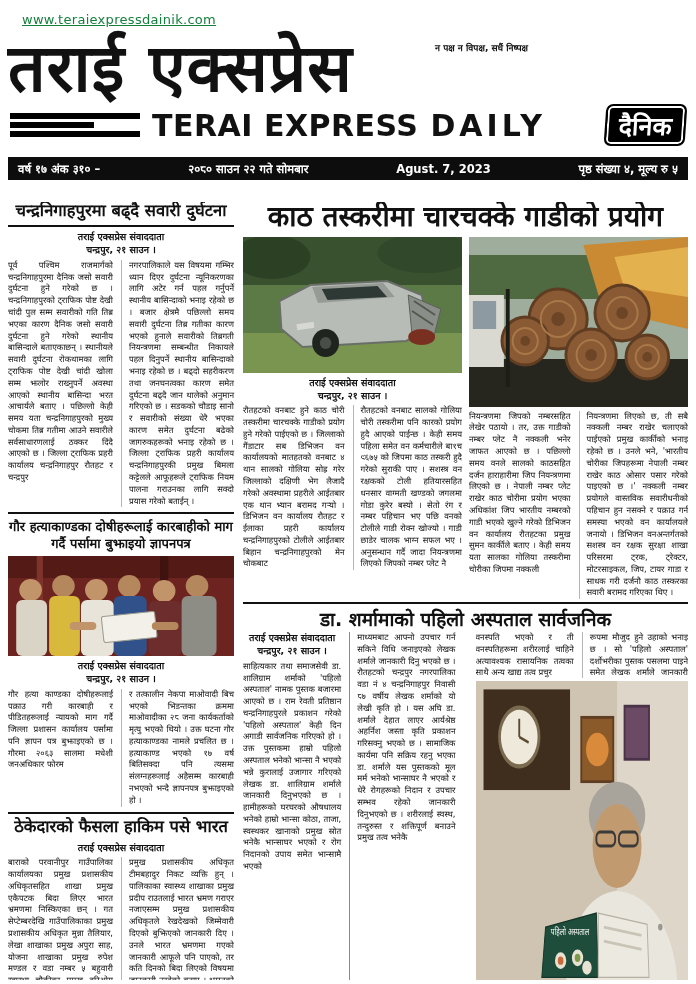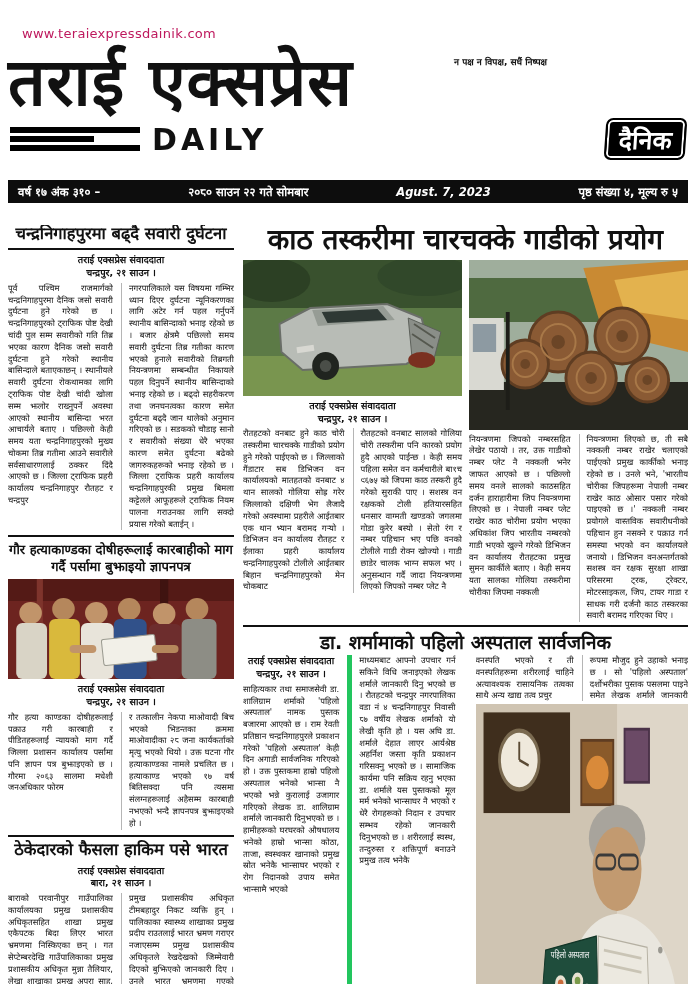--- a/index.html
+++ b/index.html
@@ -2,46 +2,46 @@
 <html lang="ne"><head>
 <meta charset="utf-8">
 <style>
   html,body{margin:0;padding:0;}
   body{
     width:696px;height:984px;background:#ffffff;color:#111;
     font-family:"DejaVu Sans","Liberation Sans",sans-serif;
     overflow:hidden;
   }
   .page{padding:2px 8px 0;}
-  .website{font-size:13px;color:#be185d;margin:24px 0 0 14px;letter-spacing:.3px;}
+  .website{font-size:13px;color:#15803d;margin:10px 0 0 14px;letter-spacing:.3px;text-decoration:underline;}
   .masthead{position:relative;}
-  .tagline{position:absolute;top:6px;right:141px;font-size:9px;font-weight:bold;}
+  .tagline{position:absolute;top:6px;right:160px;font-size:9px;font-weight:bold;}
   .np-title{
     font-size:66px;font-weight:900;text-align:left;line-height:1.02;
     letter-spacing:1px;white-space:nowrap;margin-top:8px;
   }
   .sub-row{display:flex;align-items:center;margin-top:2px;padding:0 2px;}
   .bars{display:flex;flex-direction:column;gap:3px;width:130px;margin-right:12px;flex:none;align-items:flex-start;}
   .bars i{display:block;height:6px;background:#000;}
   .bars i:nth-child(1){width:130px;}
   .bars i:nth-child(2){width:84px;}
   .bars i:nth-child(3){width:130px;}
   .en-title{font-size:30px;font-weight:900;letter-spacing:.5px;margin-right:12px;white-space:nowrap;}
   .daily{font-size:30px;font-weight:700;letter-spacing:4px;white-space:nowrap;}
   .badge{
     margin-left:auto;background:#000;color:#fff;font-size:25px;font-weight:900;
     padding:2px 12px;border-radius:7px;transform:skewX(-4deg);
     box-shadow:inset 0 0 0 2px #fff;border:2px solid #000;white-space:nowrap;
   }
   .dateline{
     display:flex;align-items:center;justify-content:space-between;
     background:#0d0d0d;color:#fff;font-size:11.5px;font-weight:bold;
-    padding:4px 10px;margin-top:20px;
+    padding:4px 10px;margin-top:11px;
   }
-  .en-date{font-style:italic;}
+  .en-date{}
   .content{display:flex;gap:9px;margin-top:22px;height:778px;overflow:hidden;}
   .col-left{width:226px;flex:none;display:flex;flex-direction:column;}
   .col-right{flex:1;display:flex;flex-direction:column;min-width:0;}
   h2{margin:0;}
   .head1{font-size:16.5px;font-weight:900;text-align:center;line-height:1.15;border-bottom:2px solid #111;padding-bottom:4px;}
   .head-plain{font-size:13px;font-weight:900;text-align:center;line-height:1.3;padding:1px 0 3px;}
   .head-main{font-size:28px;font-weight:900;text-align:center;line-height:1.05;margin-bottom:5px;white-space:nowrap;}
   .head-hosp{font-size:19px;font-weight:900;text-align:center;line-height:1.1;border-top:2px solid #111;padding-top:5px;margin:3px 0 2px;}
   .byline{text-align:center;font-weight:bold;font-size:9.5px;line-height:1.35;margin:4px 0 3px;}
   .cols{display:flex;gap:8px;}
@@ -49,21 +49,21 @@
   .cols p + p{border-left:1px solid #b5b5b5;padding-left:7px;}
   .divider{height:2px;background:#111;margin:5px 0 4px;flex:none;}
   .photo{width:100%;overflow:hidden;background:#c2410c;flex:none;}
   .photo svg{display:block;width:100%;height:100%;}
   .timber{display:flex;gap:7px;}
   .t-half{flex:1;display:flex;flex-direction:column;min-width:0;}
   .hosp-body{display:flex;gap:8px;flex:1;min-height:0;}
   .h-left{flex:1;display:flex;gap:8px;min-width:0;}
   .h-col{flex:1;min-width:0;}
   .h-col p{margin:0;font-size:8.3px;line-height:1.42;text-align:justify;}
-  .h-col + .h-col{border-left:5px solid #22c55e;padding-left:7px;}
+  .h-col + .h-col{border-left:1px solid #22c55e;padding-left:7px;}
   .h-right{flex:1;display:flex;flex-direction:column;min-width:0;padding-left:12px;}
   .h-top{display:flex;gap:8px;height:46px;overflow:hidden;margin-bottom:3px;}
   .h-top .h-col + .h-col{border-left:1px solid #b5b5b5;padding-left:7px;}
   .h-photo{flex:1;min-height:0;}
   .bottom-rule{margin-top:4px;border-top:4px solid #000;border-bottom:2px solid #000;height:2px;}
 </style>
 </head>
 <body>
 
 <div class="page">
@@ -72,20 +72,21 @@
 
   <div class="masthead">
     <div class="tagline">न पक्ष न विपक्ष, सधैं निष्पक्ष</div>
     <div class="np-title">तराई एक्सप्रेस</div>
     <div class="sub-row">
       <div class="bars">
           <i></i>
           <i></i>
           <i></i>
         </div>
+      <span class="en-title">TERAI EXPRESS</span>
       <span class="daily">DAILY</span>
       <span class="badge">दैनिक</span>
     </div>
   </div>
 
   <div class="dateline">
     <span>वर्ष १७ अंक ३१० –</span>
     <span>२०८० साउन २२ गते सोमबार</span>
     <span class="en-date">Agust. 7, 2023</span>
     <span>पृष्ठ संख्या ४, मूल्य रु ५</span>
@@ -143,21 +144,20 @@
           <p>र तत्कालीन नेकपा माओवादी बिच भएको भिडन्तका क्रममा माओवादीका २८ जना कार्यकर्ताको मृत्यु भएको थियो । उक्त घटना गौर हत्याकाण्डका नामले प्रचलित छ । हत्याकाण्ड भएको १७ वर्ष बितिसक्दा पनि त्यसमा संलग्नहरूलाई अहैसम्म कारबाही नभएको भन्दै ज्ञापनपत्र बुझाइएको हो ।</p>
         </div>
       </div>
 
       <div class="divider"></div>
 
       <div>
         <h2 class="head1" style="border-bottom:none;padding-bottom:1px;">ठेकेदारको फैसला हाकिम पसे भारत</h2>
         <div class="byline">
           <div>तराई एक्सप्रेस संवाददाता</div>
-          <div>बारा, २१ साउन ।</div>
         </div>
         <div class="cols">
           <p>बाराको परवानीपुर गाउँपालिका कार्यालयका प्रमुख प्रशासकीय अधिकृतसहित शाखा प्रमुख एकैपटक बिदा लिएर भारत भ्रमणमा निस्किएका छन् । गत सेप्टेम्बरदेखि गाउँपालिकाका प्रमुख प्रशासकीय अधिकृत मुन्ना तैलियार, लेखा शाखाका प्रमुख अपुरा साह, योजना शाखाका प्रमुख रुपेश मण्डल र वडा नम्बर ५ बहुवारी स्वास्थ्य चौकीका प्रमुख हरिओम प्रसाद एकैपटक भारत भ्रमणमा निस्किएका हुन् । उनीहरू पालिकामा लामो समयदेखि निर्माण व्यवसायको काम गर्दै आएका ठेकेदार तुला साहसँग भारत भ्रमणमा निस्किएको कर्मचारीले बताए । निर्माण व्यवसायी ठेकेदार साह</p>
           <p>प्रमुख प्रशासकीय अधिकृत टीमबहादुर निकट व्यक्ति हुन् । पालिकाका स्वास्थ्य शाखाका प्रमुख प्रदीप राउतलाई भारत भ्रमण गराएर नजाएसम्म प्रमुख प्रशासकीय अधिकृतले रेखदेखको जिम्मेवारी दिएको बुझिएको जानकारी दिए । उनले भारत भ्रमणमा गएको जानकारी आफूले पनि पाएको, तर कति दिनको बिदा लिएको विषयमा जानकारी नरहेको बताए । भारतको जम्मुमा रहेको वैष्णोदेवी दर्शन गर्न पर्किने योजना रहेको स्वास्थ्य शाखाका प्रमुख प्रदीप राउतले जानकारी दिए । कर्मचारी स्रोतका अनुसार आर्थिक वर्ष ०७९/८० सकिएर कामको चाप कम भएपछि निर्माण व्यवसायी ठेकेदार साहले कर्मचारीहरूलाई भ्रमणमा लगेका हुन् ।</p>
         </div>
       </div>
 
     </div>
 
     <div class="col-right">

